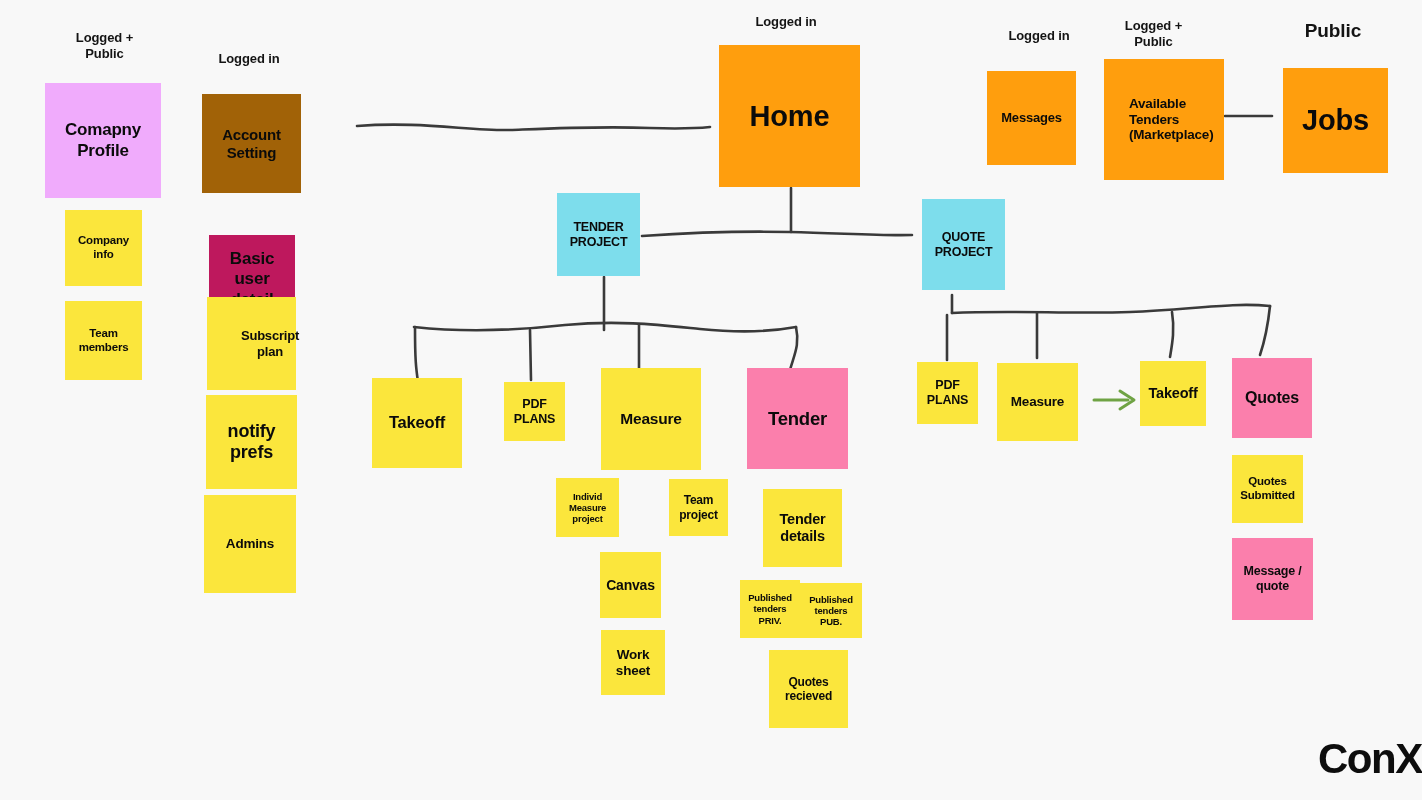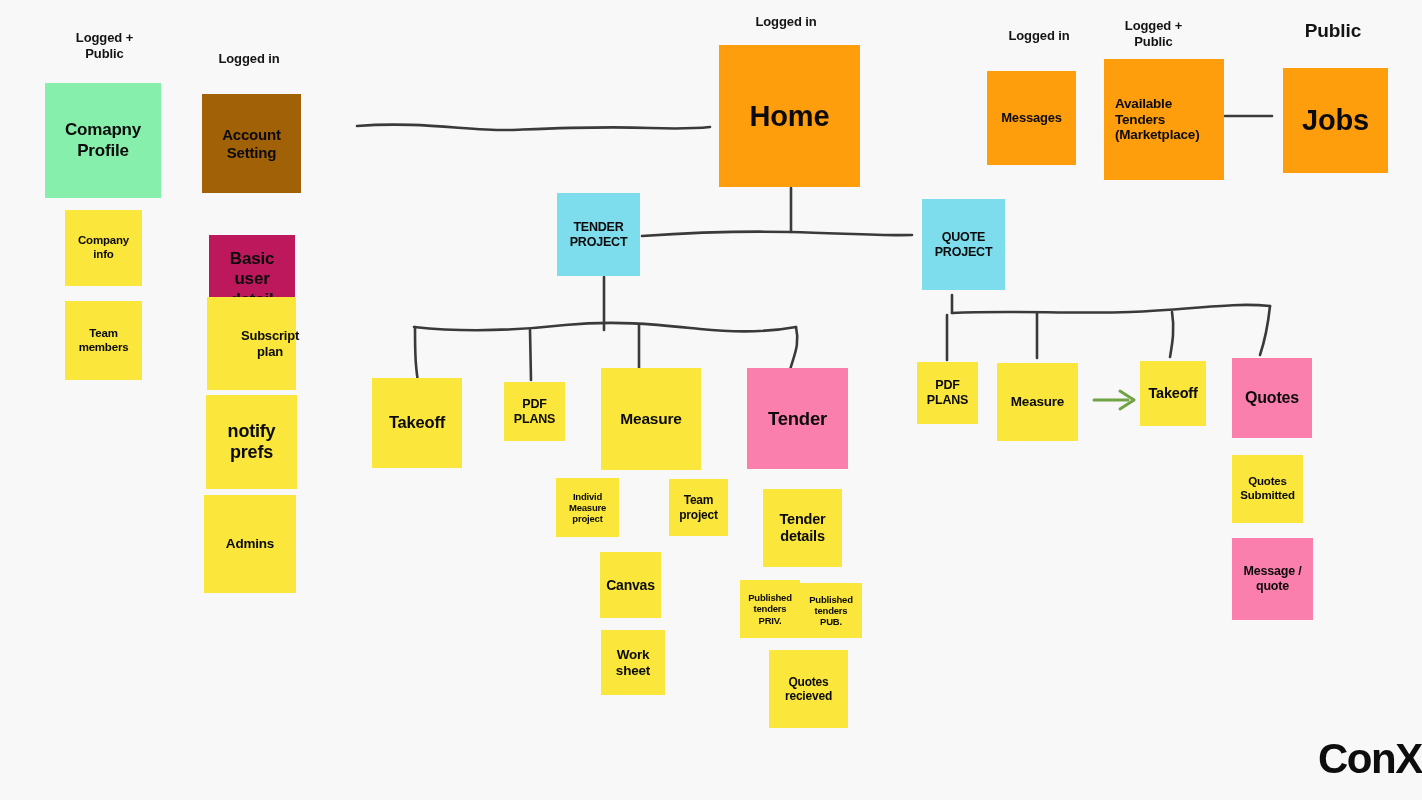--- a/index.html
+++ b/index.html
@@ -93,31 +93,31 @@
       <div class="grouplabel" style="left: 57px; top: 30px; width: 95px; font-size: 13px; white-space: pre-line;">Logged +
 Public</div>
       <div class="grouplabel" style="left: 200px; top: 51px; width: 98px; font-size: 13px; white-space: pre-line;">Logged in</div>
       <div class="grouplabel" style="left: 737px; top: 14px; width: 98px; font-size: 13px; white-space: pre-line;">Logged in</div>
       <div class="grouplabel" style="left: 990px; top: 28px; width: 98px; font-size: 13px; white-space: pre-line;">Logged in</div>
       <div class="grouplabel" style="left: 1106px; top: 18px; width: 95px; font-size: 13px; white-space: pre-line;">Logged +
 Public</div>
       <div class="grouplabel" style="left: 1288px; top: 20px; width: 90px; font-size: 19px; white-space: pre-line;">Public</div>
     </div>
   <div id="card-layer">
-      <div class="card" style="left: 45px; top: 83px; width: 116px; height: 115px; background: #86efac; font-size: 17px;">Comapny Profile</div>
+      <div class="card" style="left: 45px; top: 83px; width: 116px; height: 115px; background: #f0abfc; font-size: 17px;">Comapny Profile</div>
       <div class="card" style="left: 65px; top: 210px; width: 77px; height: 76px; background: rgb(251, 230, 60); font-size: 11.5px;">Company info</div>
       <div class="card" style="left: 65px; top: 301px; width: 77px; height: 79px; background: rgb(251, 230, 60); font-size: 11.5px;">Team members</div>
       <div class="card" style="left: 202px; top: 94px; width: 99px; height: 99px; background: #a16207; font-size: 15px;">Account Setting</div>
       <div class="card" style="left: 209px; top: 203px; width: 86px; height: 89px; background: #be185d; font-size: 17px; margin-top: 32px;">Basic user detail</div>
       <div class="card" style="left: 207px; top: 297px; width: 89px; height: 93px; background: rgb(251, 230, 60); font-size: 13px; padding-left: 41px;">Subscript plan</div>
       <div class="card" style="left: 206px; top: 395px; width: 91px; height: 94px; background: rgb(251, 230, 60); font-size: 18px;">notify prefs</div>
       <div class="card" style="left: 204px; top: 495px; width: 92px; height: 98px; background: rgb(251, 230, 60); font-size: 13.5px;">Admins</div>
       <div class="card" style="left: 719px; top: 45px; width: 141px; height: 142px; background: rgb(255, 158, 13); font-size: 29px;">Home</div>
       <div class="card" style="left: 987px; top: 71px; width: 89px; height: 94px; background: rgb(255, 158, 13); font-size: 13px;">Messages</div>
-      <div class="card" style="left: 1104px; top: 59px; width: 120px; height: 121px; background: rgb(255, 158, 13); font-size: 13.5px; justify-content: flex-start; text-align: left; padding-left: 11px; padding-right: 6px;">Available Tenders (Marketplace)</div>
+      <div class="card" style="left: 1104px; top: 59px; width: 120px; height: 121px; background: rgb(255, 158, 13); font-size: 13.5px; justify-content: flex-start; text-align: left; padding-left: 25px; padding-right: 6px;">Available Tenders (Marketplace)</div>
       <div class="card" style="left: 1283px; top: 68px; width: 105px; height: 105px; background: rgb(255, 158, 13); font-size: 29px;">Jobs</div>
       <div class="card" style="left: 557px; top: 193px; width: 83px; height: 83px; background: rgb(125, 221, 236); font-size: 12.5px;">TENDER PROJECT</div>
       <div class="card" style="left: 922px; top: 199px; width: 83px; height: 91px; background: rgb(125, 221, 236); font-size: 12.5px;">QUOTE PROJECT</div>
       <div class="card" style="left: 372px; top: 378px; width: 90px; height: 90px; background: rgb(251, 230, 60); font-size: 16.5px;">Takeoff</div>
       <div class="card" style="left: 504px; top: 382px; width: 61px; height: 59px; background: rgb(251, 230, 60); font-size: 12.5px;">PDF PLANS</div>
       <div class="card" style="left: 601px; top: 368px; width: 100px; height: 102px; background: rgb(251, 230, 60); font-size: 15.5px;">Measure</div>
       <div class="card" style="left: 556px; top: 478px; width: 63px; height: 59px; background: rgb(251, 230, 60); font-size: 9.5px;">Individ Measure project</div>
       <div class="card" style="left: 669px; top: 479px; width: 59px; height: 57px; background: rgb(251, 230, 60); font-size: 12px;">Team project</div>
       <div class="card" style="left: 600px; top: 552px; width: 61px; height: 66px; background: rgb(251, 230, 60); font-size: 14px;">Canvas</div>
       <div class="card" style="left: 601px; top: 630px; width: 64px; height: 65px; background: rgb(251, 230, 60); font-size: 13.5px;">Work sheet</div>

